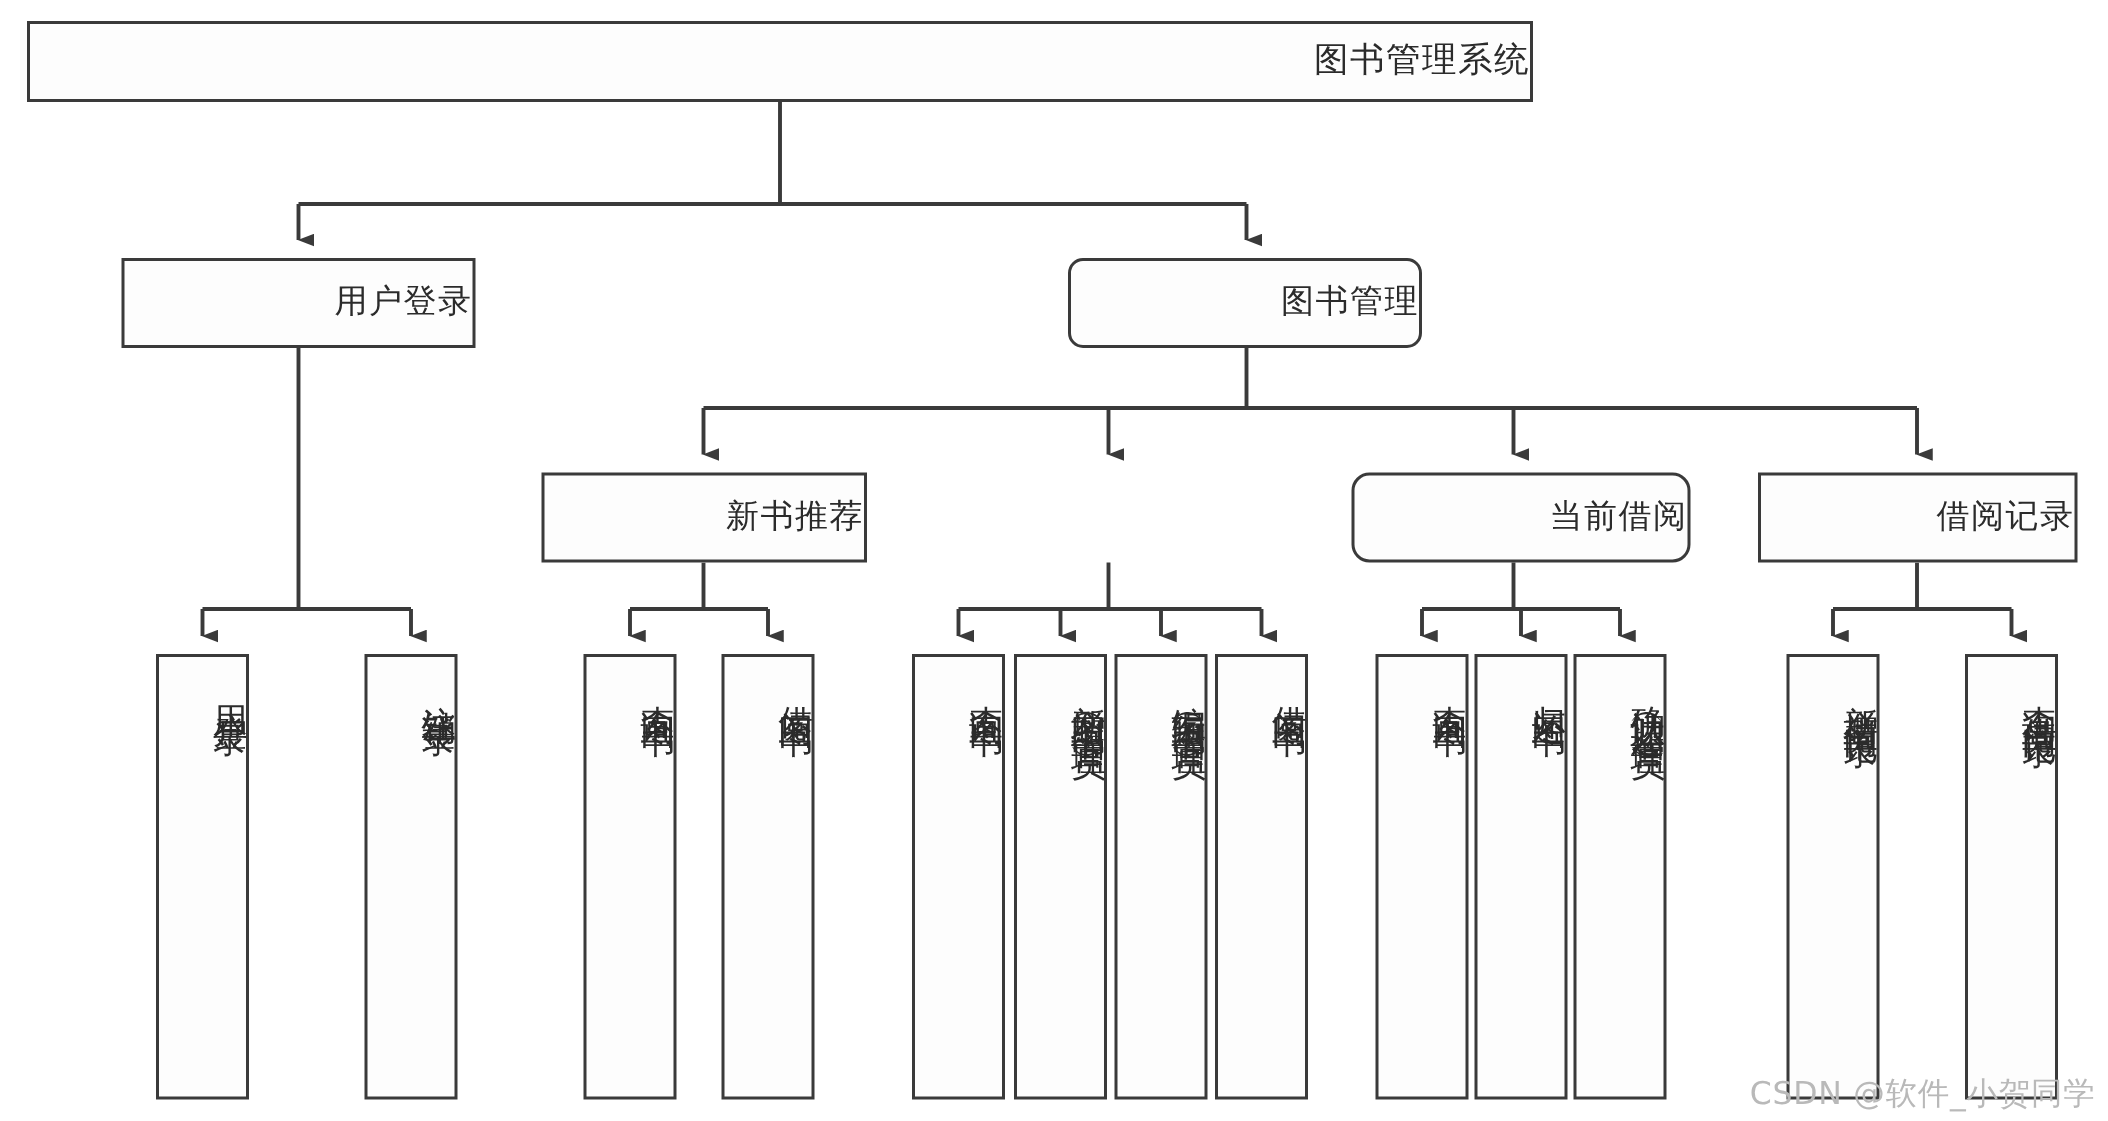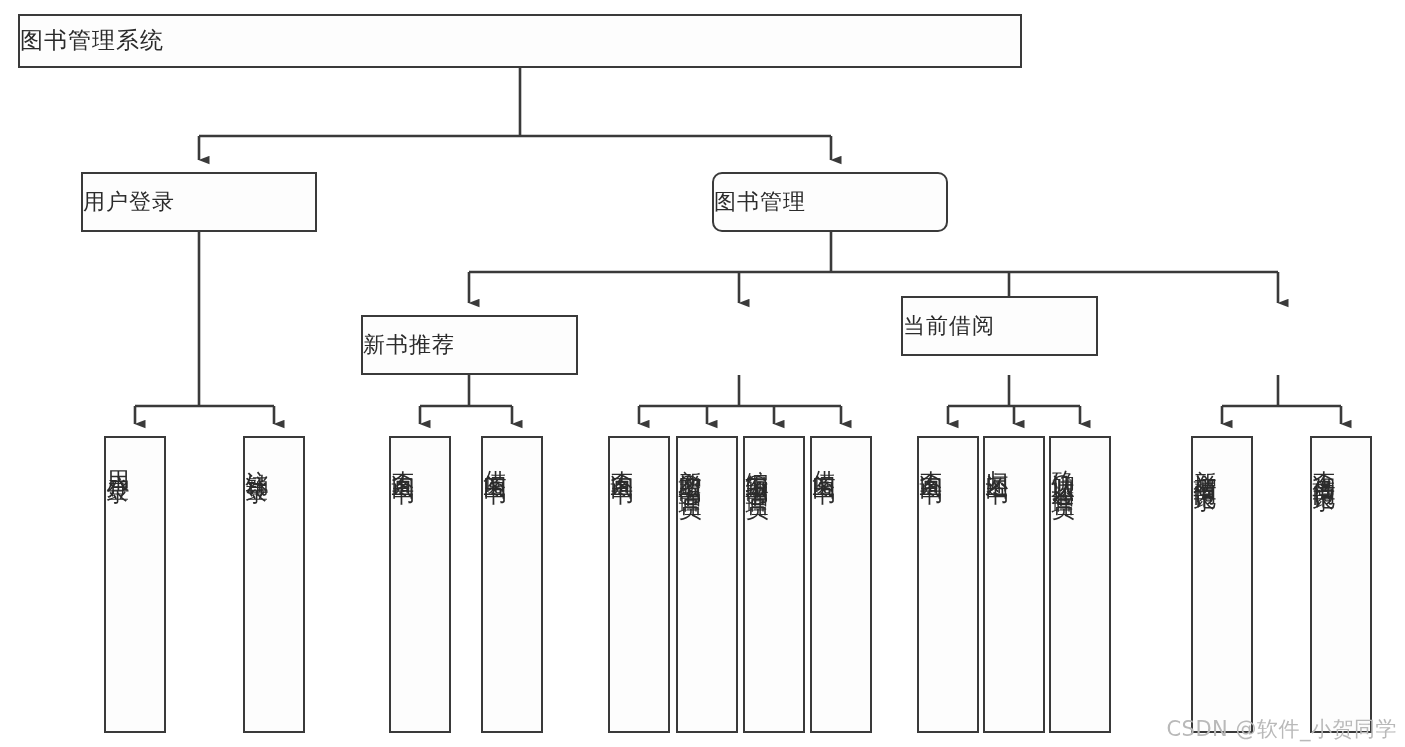--- a/index.html
+++ b/index.html
@@ -13,21 +13,21 @@
   #canvas{position:relative;width:1405px;height:747px;}
   svg#edges{position:absolute;left:0;top:0;width:1405px;height:747px;}
 
   .node{
     position:absolute;
     box-sizing:border-box;
     background:#fdfdfd;
     border:2px solid #3a3a3a;
     display:flex;
     align-items:center;
-    justify-content:flex-start;
+    justify-content:flex-end;
     color:#2b2b2b;
   }
   .node .lbl{
     font-size:22px;
     line-height:1.18;
     letter-spacing:1px;
     white-space:pre;
     text-align:center;
   }
   
@@ -115,22 +115,25 @@
   <div class="node h" style="left:81px;top:172px;width:236px;height:60px;">
     <span class="lbl">用户登录</span>
   </div>
   <div class="node h" style="left:712px;top:172px;width:236px;height:60px;border-radius:10px;">
     <span class="lbl">图书管理</span>
   </div>
 
   <div class="node h" style="left:361px;top:315px;width:217px;height:60px;">
     <span class="lbl">新书推荐</span>
   </div>
-  <div class="node h" style="left:901px;top:296px;width:197px;height:60px;">
+  <div class="node h" style="left:901px;top:315px;width:226px;height:60px;border-radius:12px;">
     <span class="lbl">当前借阅</span>
+  </div>
+  <div class="node h" style="left:1172px;top:315px;width:213px;height:60px;">
+    <span class="lbl">借阅记录</span>
   </div>
 
   <div class="node v" style="left:104px;top:436px;width:62px;height:297px;">
     <span class="lbl">用户登录</span>
   </div>
   <div class="node v" style="left:243px;top:436px;width:62px;height:297px;">
     <span class="lbl">注销登录</span>
   </div>
 
   <div class="node v" style="left:389px;top:436px;width:62px;height:297px;">

